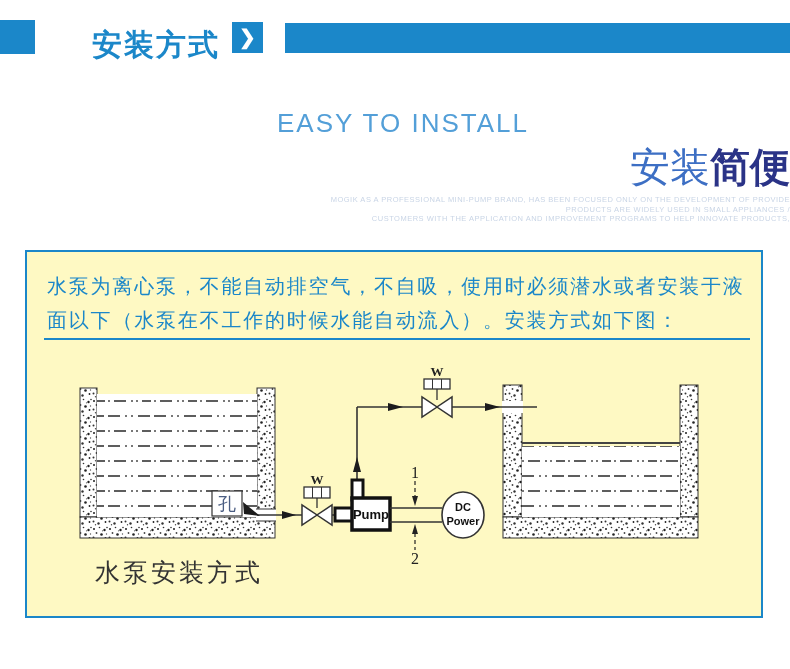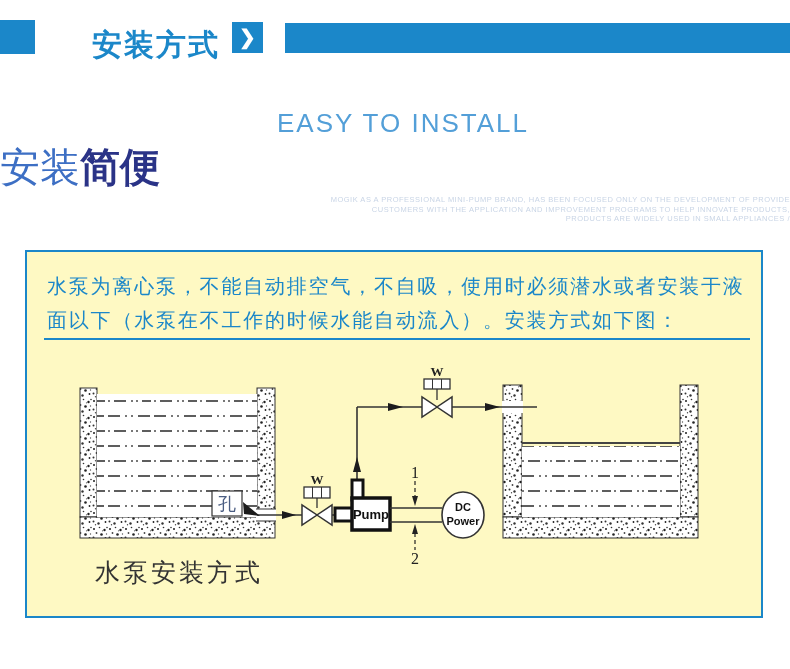--- a/index.html
+++ b/index.html
@@ -10,21 +10,21 @@
   .hdr-square{position:absolute;left:0;top:20px;width:35px;height:34px;background:var(--accent);}
   .hdr-title{position:absolute;left:84px;top:20px;height:34px;line-height:34px;margin:8px;
              font-size:30px;font-weight:bold;color:var(--accent);letter-spacing:2px;}
   .hdr-chevron{position:absolute;left:232px;top:22px;width:31px;height:31px;background:var(--accent);
                color:#fff;text-align:center;line-height:31px;font-size:20px;font-weight:bold;}
   .hdr-bar{position:absolute;left:285px;top:23px;width:505px;height:30px;background:var(--accent);}
 
   
   .hero-sub{position:absolute;left:8px;top:108px;width:790px;text-align:center;
             font-size:26px;letter-spacing:2px;color:var(--lightblue);font-weight:normal;}
-  .hero-title{position:absolute;left:0;top:140px;width:790px;text-align:left;font-size:40px;}
+  .hero-title{position:absolute;left:0;top:140px;width:790px;text-align:right;font-size:40px;}
   .hero-title .light{color:var(--midblue);font-weight:normal;}
   .hero-title .dark{color:var(--navy);font-weight:bold;}
   .smallprint{position:absolute;left:0;top:195px;width:790px;text-align:right;
               font-size:7.5px;line-height:9.5px;color:var(--faint);letter-spacing:.5px;}
 
   
   .panel{position:absolute;left:25px;top:250px;width:738px;height:368px;
          border:2px solid var(--accent);background:#fef9c3;box-sizing:border-box;}
   .panel-body{position:absolute;left:20px;top:17px;width:702px;
               font-size:20px;line-height:34px;letter-spacing:1.8px;color:var(--accent);}
@@ -42,22 +42,22 @@
 
   <div class="hdr-square"></div>
   <h1 class="hdr-title">安装方式</h1>
   <div class="hdr-chevron">❯</div>
   <div class="hdr-bar"></div>
 
   <div class="hero-sub">EASY TO INSTALL</div>
   <div class="hero-title"><span class="light">安装</span><span class="dark">简便</span></div>
   <div class="smallprint">
     <div>MOGIK AS A PROFESSIONAL MINI-PUMP BRAND, HAS BEEN FOCUSED ONLY ON THE DEVELOPMENT OF PROVIDE</div>
+    <div>PRODUCTS ARE WIDELY USED IN SMALL APPLIANCES /</div>
     <div>CUSTOMERS WITH THE APPLICATION AND IMPROVEMENT PROGRAMS TO HELP INNOVATE PRODUCTS,</div>
-    <div>PRODUCTS ARE WIDELY USED IN SMALL APPLIANCES /</div>
   </div>
 
   <div class="panel">
     <div class="panel-body">
       <div>水泵为离心泵，不能自动排空气，不自吸，使用时必须潜水或者安装于液</div>
       <div>面以下（水泵在不工作的时候水能自动流入）。安装方式如下图：</div>
     </div>
     <div class="panel-divider"></div>
 
     <svg class="diagram" width="700" height="265" viewBox="0 0 700 265" xmlns="http://www.w3.org/2000/svg">

